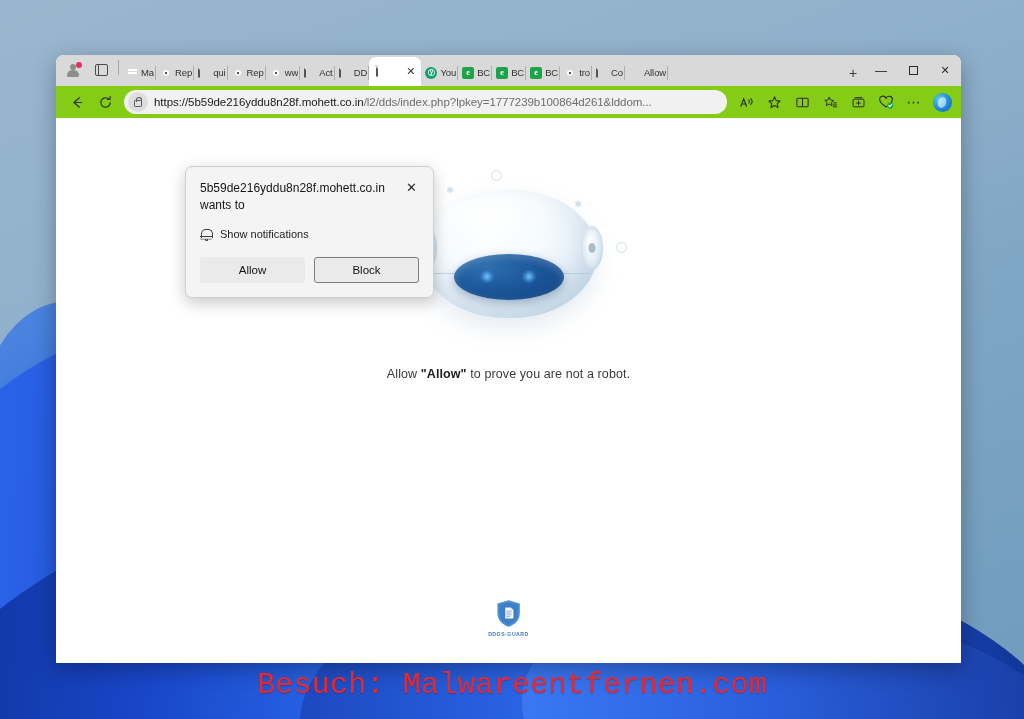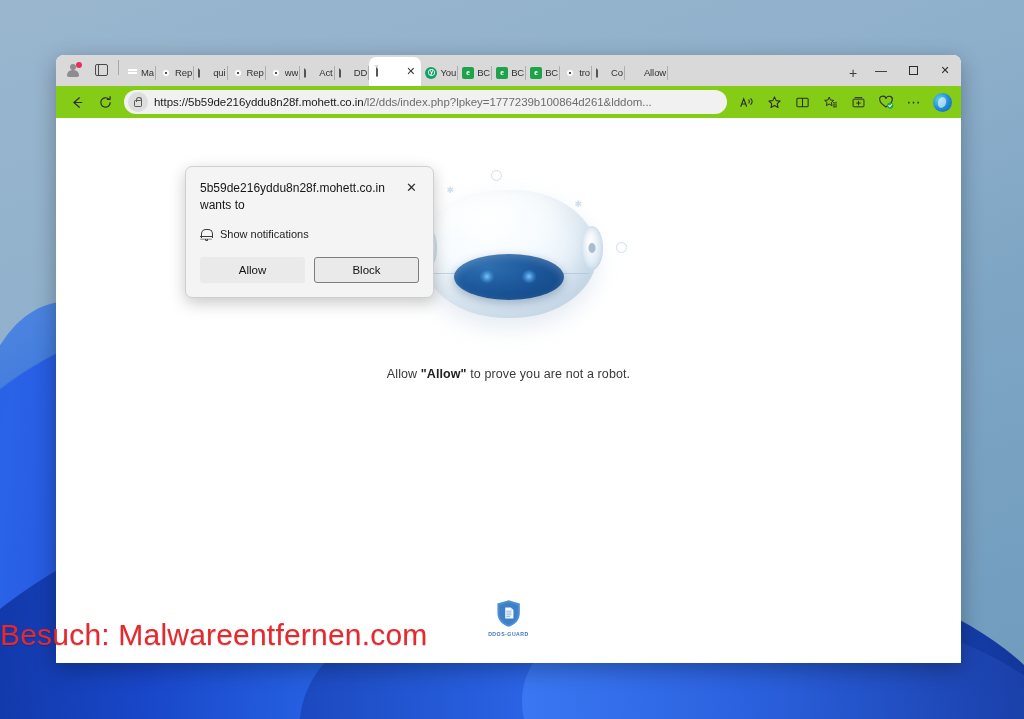--- a/index.html
+++ b/index.html
@@ -523,27 +523,27 @@
     font-size: 5.2px;
     letter-spacing: .5px;
     color: #3f77bd;
     font-weight: bold;
   }
 
   
   #watermark {
     position: absolute;
     left: 0; right: 0;
-    top: 618px;
-    text-align: left;
+    top: 668px;
+    text-align: center;
     font-size: 30px;
     font-weight: 400;
     color: #e8282c;
     letter-spacing: .2px;
-    font-family: Liberation Sans, sans-serif;
+    font-family: Liberation Mono, monospace;
     pointer-events: none;
     text-shadow: 0 1px 1px rgba(0,0,0,.18);
   }
 
   
   #perm-popup {
     position: absolute;
     left: 129px; top: 111px;
     width: 249px;
     background: #f4f4f4;

